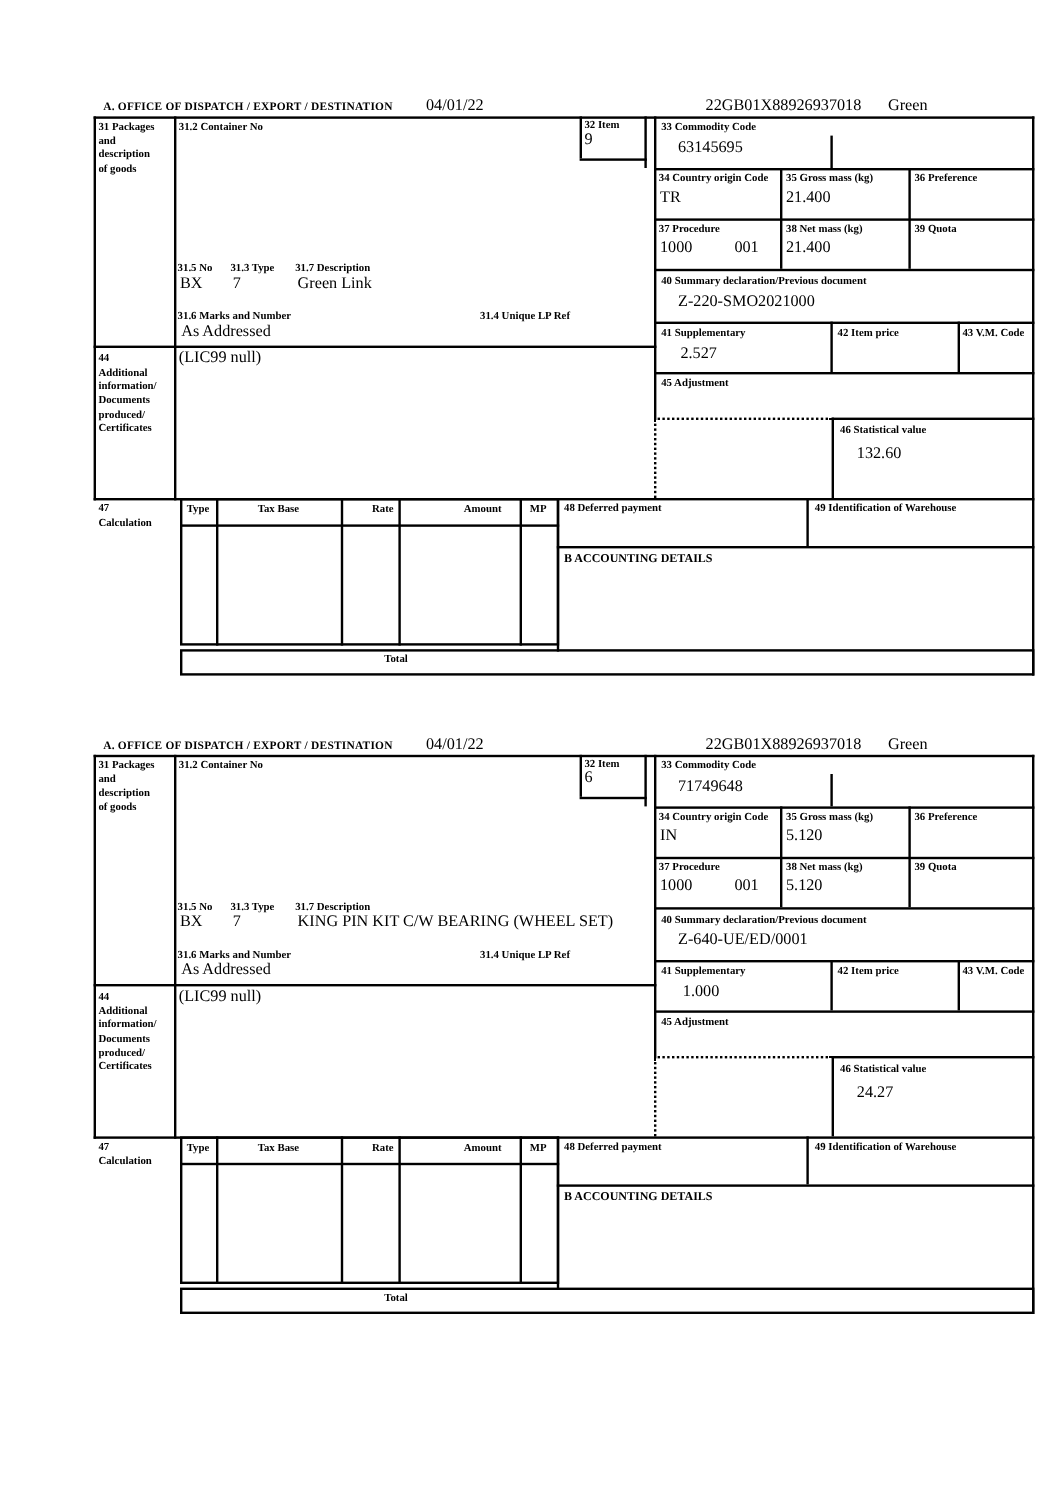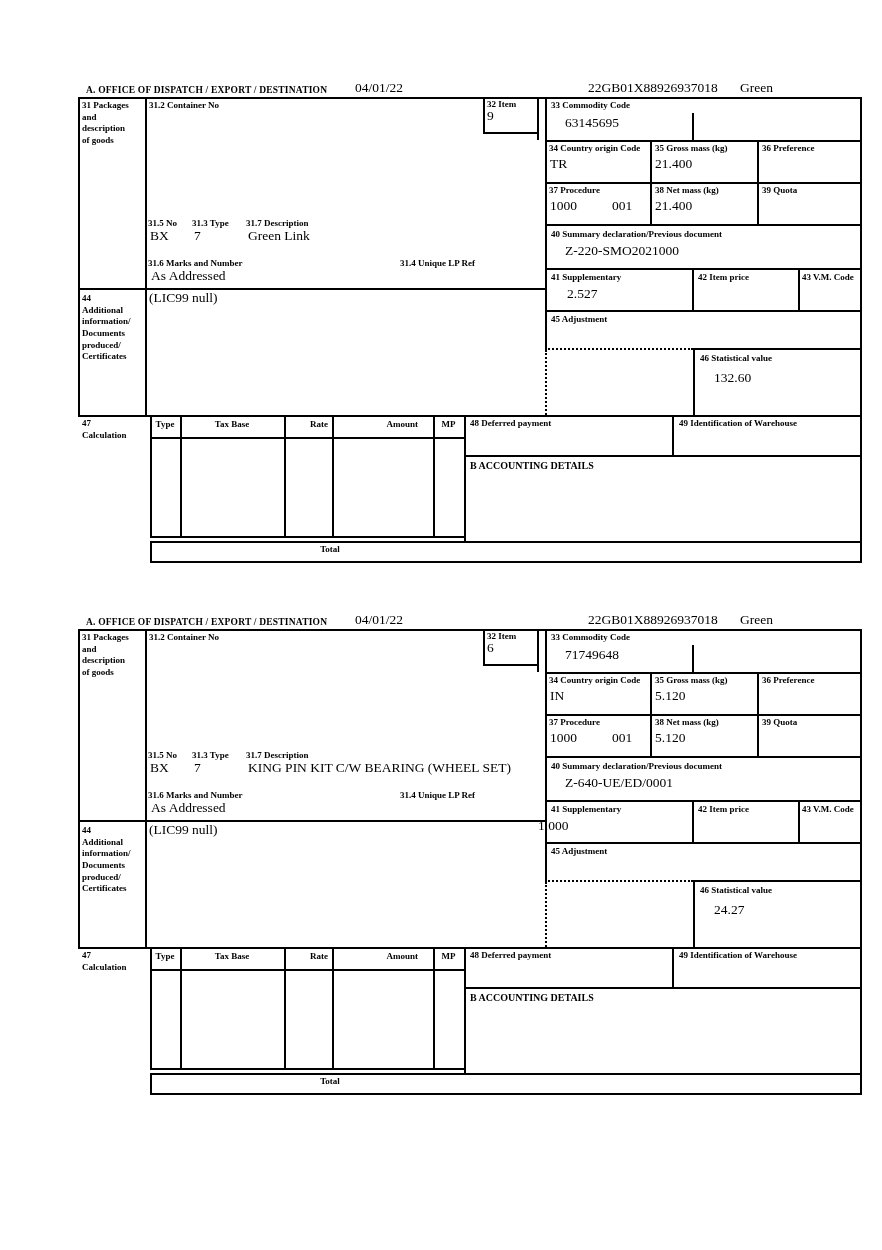--- a/index.html
+++ b/index.html
@@ -219,18 +219,18 @@
       <div class="vl" style="left:577px;top:60px;">5.120</div>
       <div class="vl" style="left:472px;top:102px;">1000</div>
       <div class="vl" style="left:534px;top:102px;">001</div>
       <div class="vl" style="left:577px;top:102px;">5.120</div>
       <div class="vl" style="left:72px;top:132px;">BX</div>
       <div class="vl" style="left:116px;top:132px;">7</div>
       <div class="vl" style="left:170px;top:132px;">KING PIN KIT C/W BEARING (WHEEL SET)</div>
       <div class="vl" style="left:73px;top:172px;">As Addressed</div>
       <div class="vl" style="left:71px;top:194px;">(LIC99 null)</div>
       <div class="vl" style="left:487px;top:147px;">Z-640-UE/ED/0001</div>
-      <div class="vl" style="left:460px;top:190px;">1.000</div>
+      <div class="vl" style="left:491px;top:190px;">1.000</div>
       <div class="vl" style="left:636px;top:274px;">24.27</div>
     </div>
   </section>
 
 </div>
 
 </body></html>

